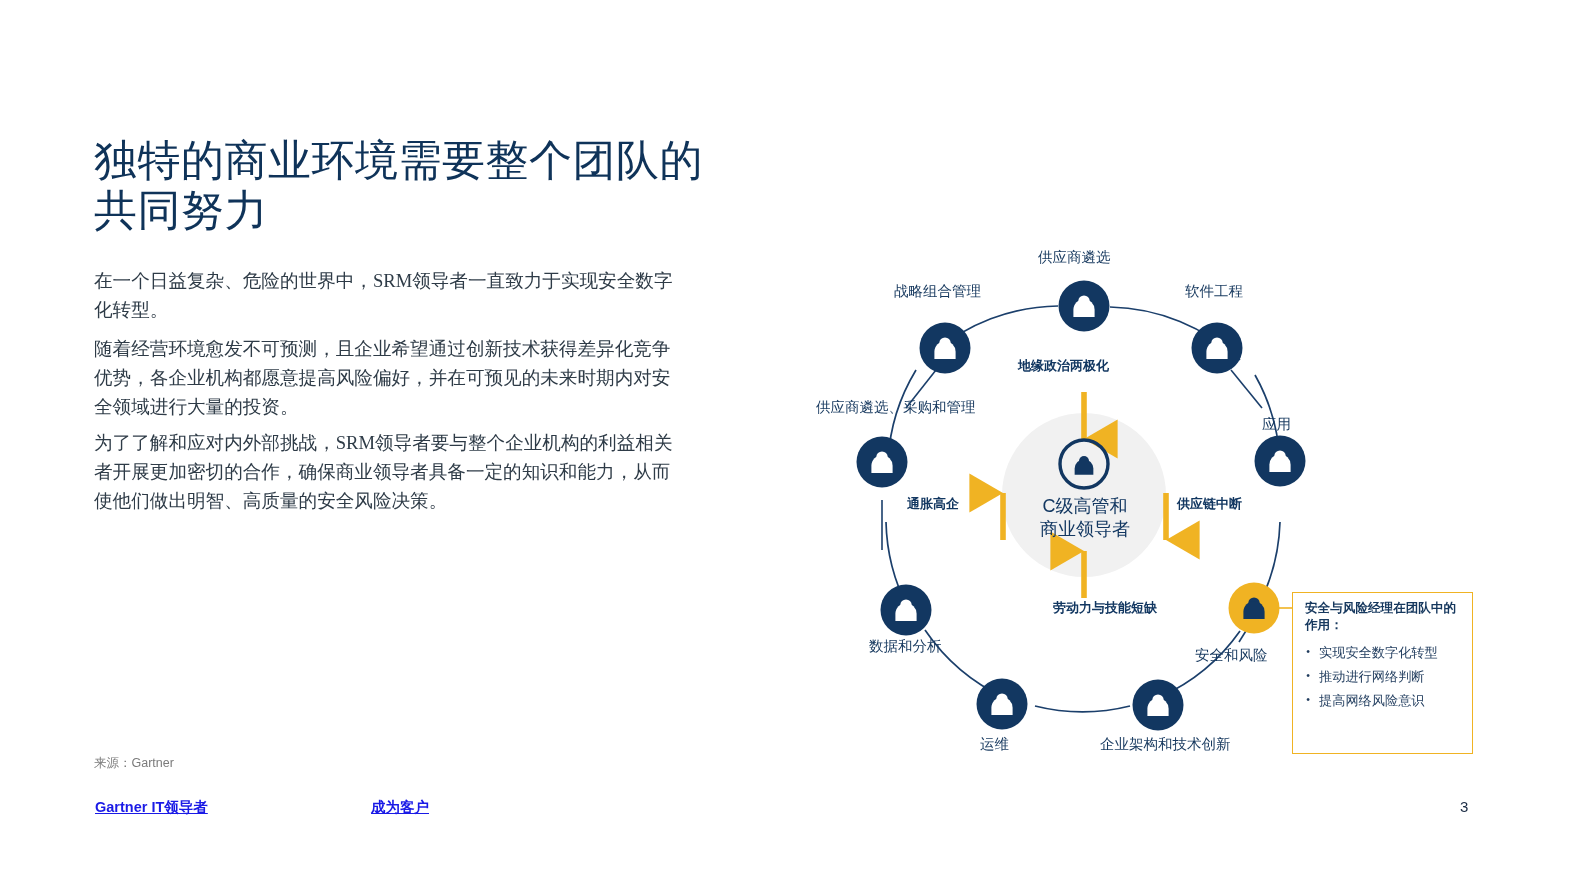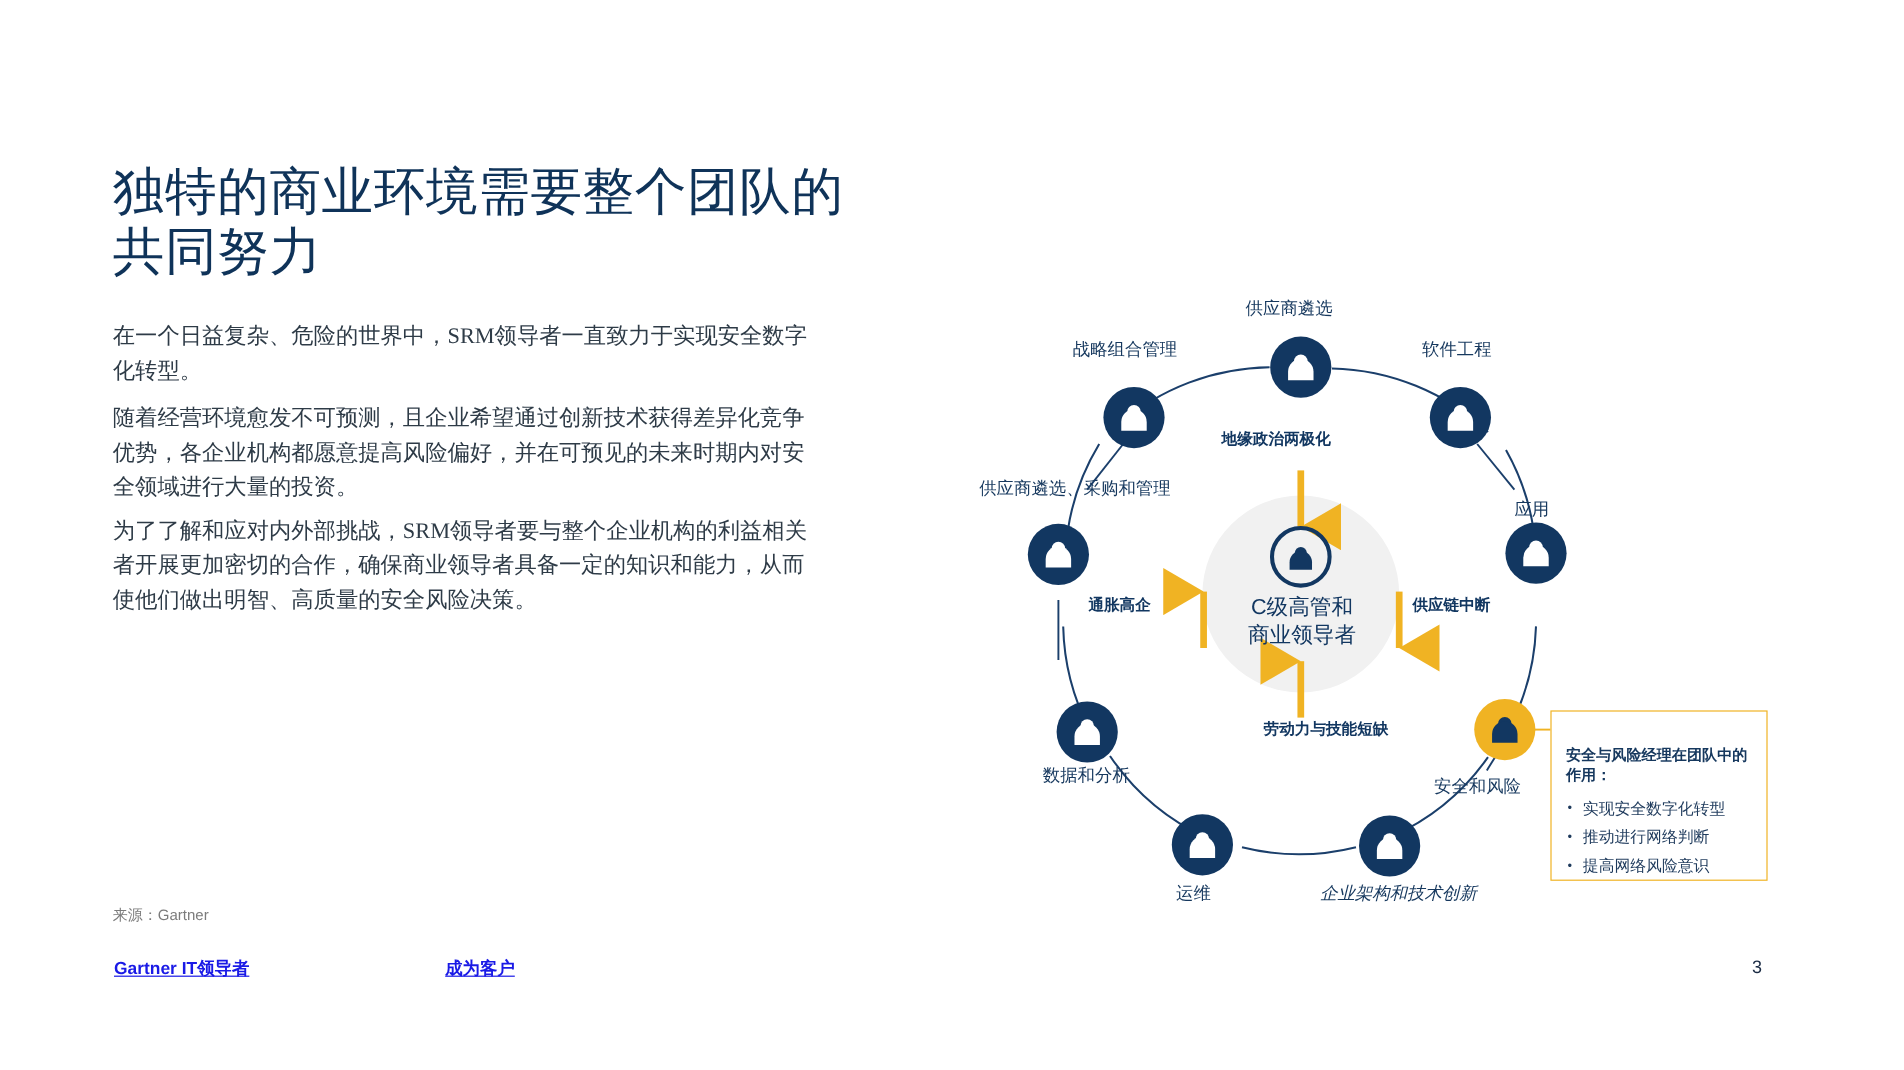--- a/index.html
+++ b/index.html
@@ -123,25 +123,25 @@
     line-height: 23px;
     white-space: nowrap;
   }
 
   
   #callout {
     position: absolute;
     left: 1292px;
     top: 592px;
     width: 181px;
-    height: 142px;
+    height: 162px;
     border: 1.6px solid #f0b323;
     background: #ffffff;
     box-sizing: border-box;
-    padding: 28px 12px 0 12px;
+    padding: 7px 12px 0 12px;
   }
   #callout-title {
     font-family: "Liberation Sans", "DejaVu Sans", sans-serif;
     font-size: 12.6px;
     font-weight: bold;
     color: #16385e;
     line-height: 17px;
     margin: 0 0 7px 0;
   }
   #callout-list {
@@ -303,21 +303,21 @@
           <path d="M -11.4 9.6 L -11.4 1.9 A 11.4 11.4 0 0 1 11.4 1.9 L 11.4 9.6 Z"></path>
         </g>
       </g>
     </svg>
 
     <div class="dg-label" style="left:104px; top:32px;">战略组合管理</div>
     <div class="dg-label" style="left:248px; top:-2px;">供应商遴选</div>
     <div class="dg-label" style="left:395px; top:32px;">软件工程</div>
     <div class="dg-label" style="left:472px; top:165px;">应用</div>
     <div class="dg-label" style="left:405px; top:396px;">安全和风险</div>
-    <div class="dg-label" style="left:310px; top:485px;font-style:italic;">企业架构和技术创新</div>
+    <div class="dg-label" style="left:310px; top:485px;">企业架构和技术创新</div>
     <div class="dg-label" style="left:190px; top:485px;">运维</div>
     <div class="dg-label" style="left:79px;  top:387px;">数据和分析</div>
     <div class="dg-label" style="left:26px;  top:148px;">供应商遴选、采购和管理</div>
 
     <div class="dg-factor" style="left:228px; top:107px;">地缘政治两极化</div>
     <div class="dg-factor" style="left:387px; top:245px;">供应链中断</div>
     <div class="dg-factor" style="left:219px; top:349px;margin-left:44px;">劳动力与技能短缺</div>
     <div class="dg-factor" style="left:117px; top:245px;">通胀高企</div>
 
     <div class="dg-center-text" style="left:245px; top:245px; width:100px;">C级高管和</div>

